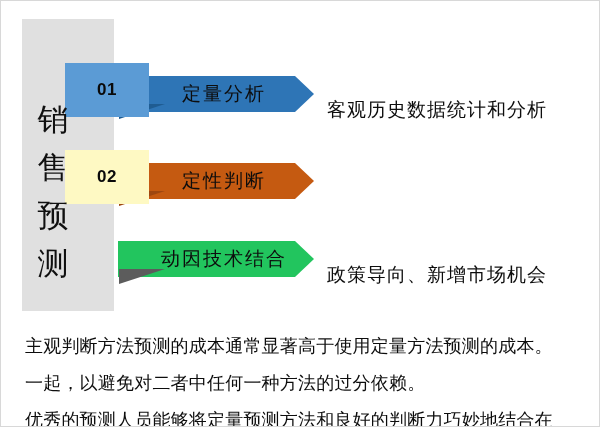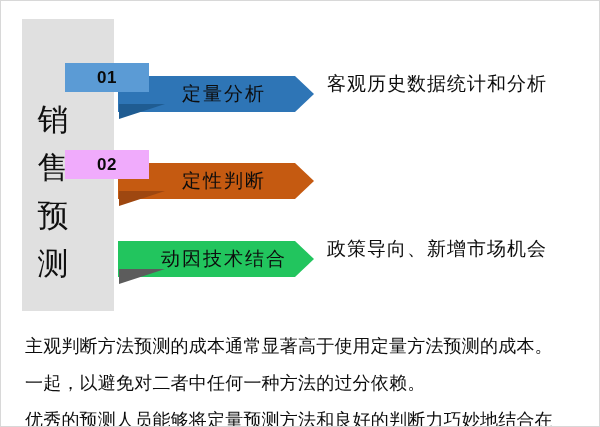--- a/index.html
+++ b/index.html
@@ -100,41 +100,41 @@
   .row-1 .wedge { background: #1F5C92; }
   .row-2 .wedge { background: #9E4710; }
   .row-3 .wedge { background: #5C5C5C; }
 
   
   .numbox {
     position: absolute;
     left: 64px;
     top: 0;
     width: 84px;
-    height: 29px;
+    height: 54px;
     display: flex;
     align-items: center;
     justify-content: center;
   }
   .numbox-label {
     font-family: "Liberation Sans", "DejaVu Sans", sans-serif;
     font-size: 17px;
     font-weight: 700;
     color: #0a0a0a;
     letter-spacing: 0.5px;
   }
   .row-1 .numbox { background: #5B9BD5; }
-  .row-2 .numbox { background: #f0abfc; }
+  .row-2 .numbox { background: #fef9c3; }
   .row-3 .numbox { background: #A5A5A5; }
 
   
   .desc {
     position: absolute;
     left: 326px;
-    top: 2px;
+    top: 28px;
     height: 38px;
     display: flex;
     align-items: center;
     font-family: "Liberation Serif", "DejaVu Serif", serif;
     font-size: 19px;
     color: #0d0d0d;
     letter-spacing: 1px;
     white-space: nowrap;
   }
 

